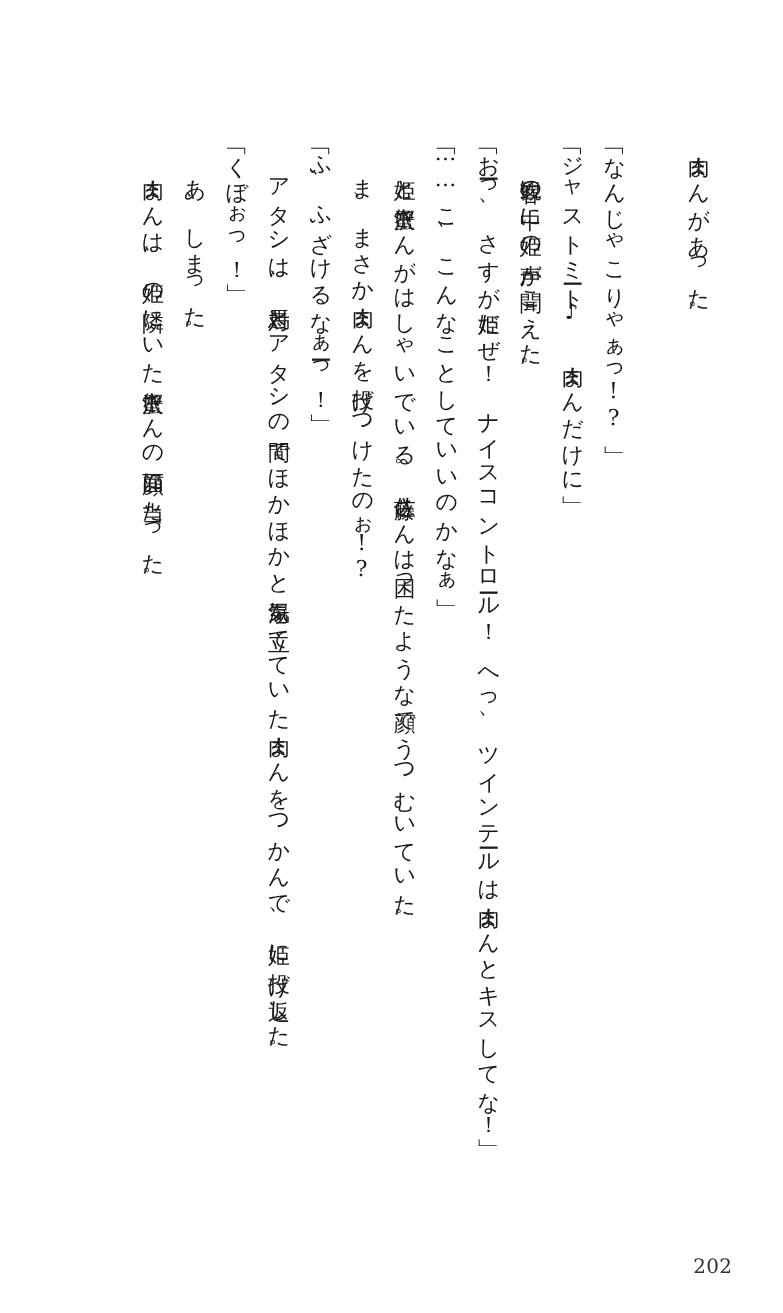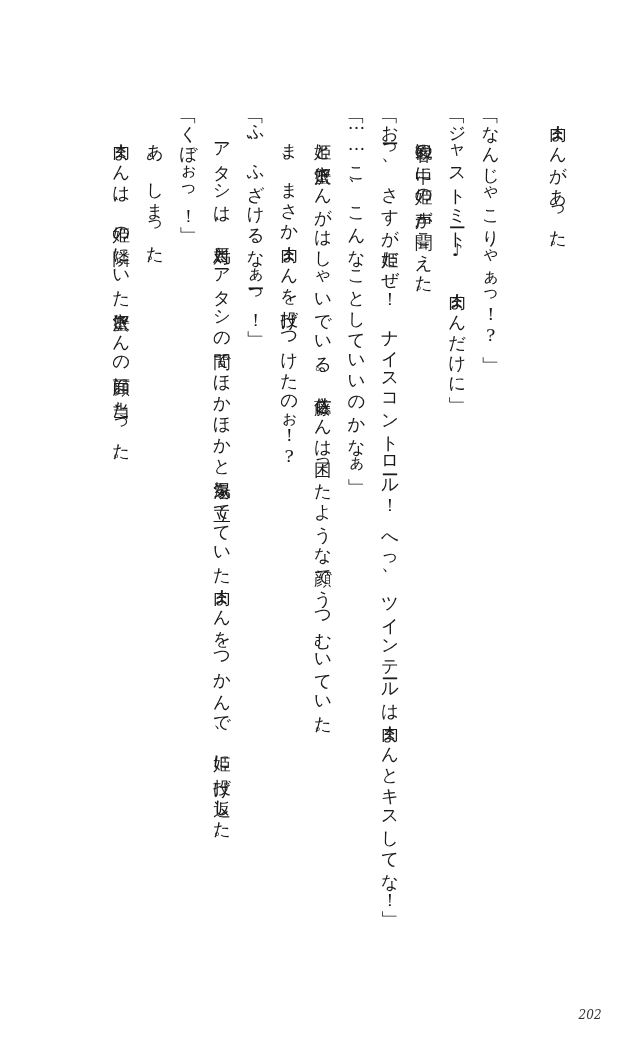--- a/index.html
+++ b/index.html
@@ -38,24 +38,23 @@
     font-size: 17.5px;
     line-height: 1.92;
     letter-spacing: 0.06em;
     color: #1a1a1a;
     white-space: pre-wrap;
     text-align: left;
   }
 
   #page-number {
     position: absolute;
-    right: 24px;
+    right: 40px;
     bottom: 28px;
-    font-size: 12px;
-    font-style: italic;
+    font-size: 16px;
     font-family: "DejaVu Serif", "Liberation Serif", serif;
     color: #333333;
     letter-spacing: 0.02em;
   }
 </style>
 </head>
 <body>
 
 <div id="page">
 

